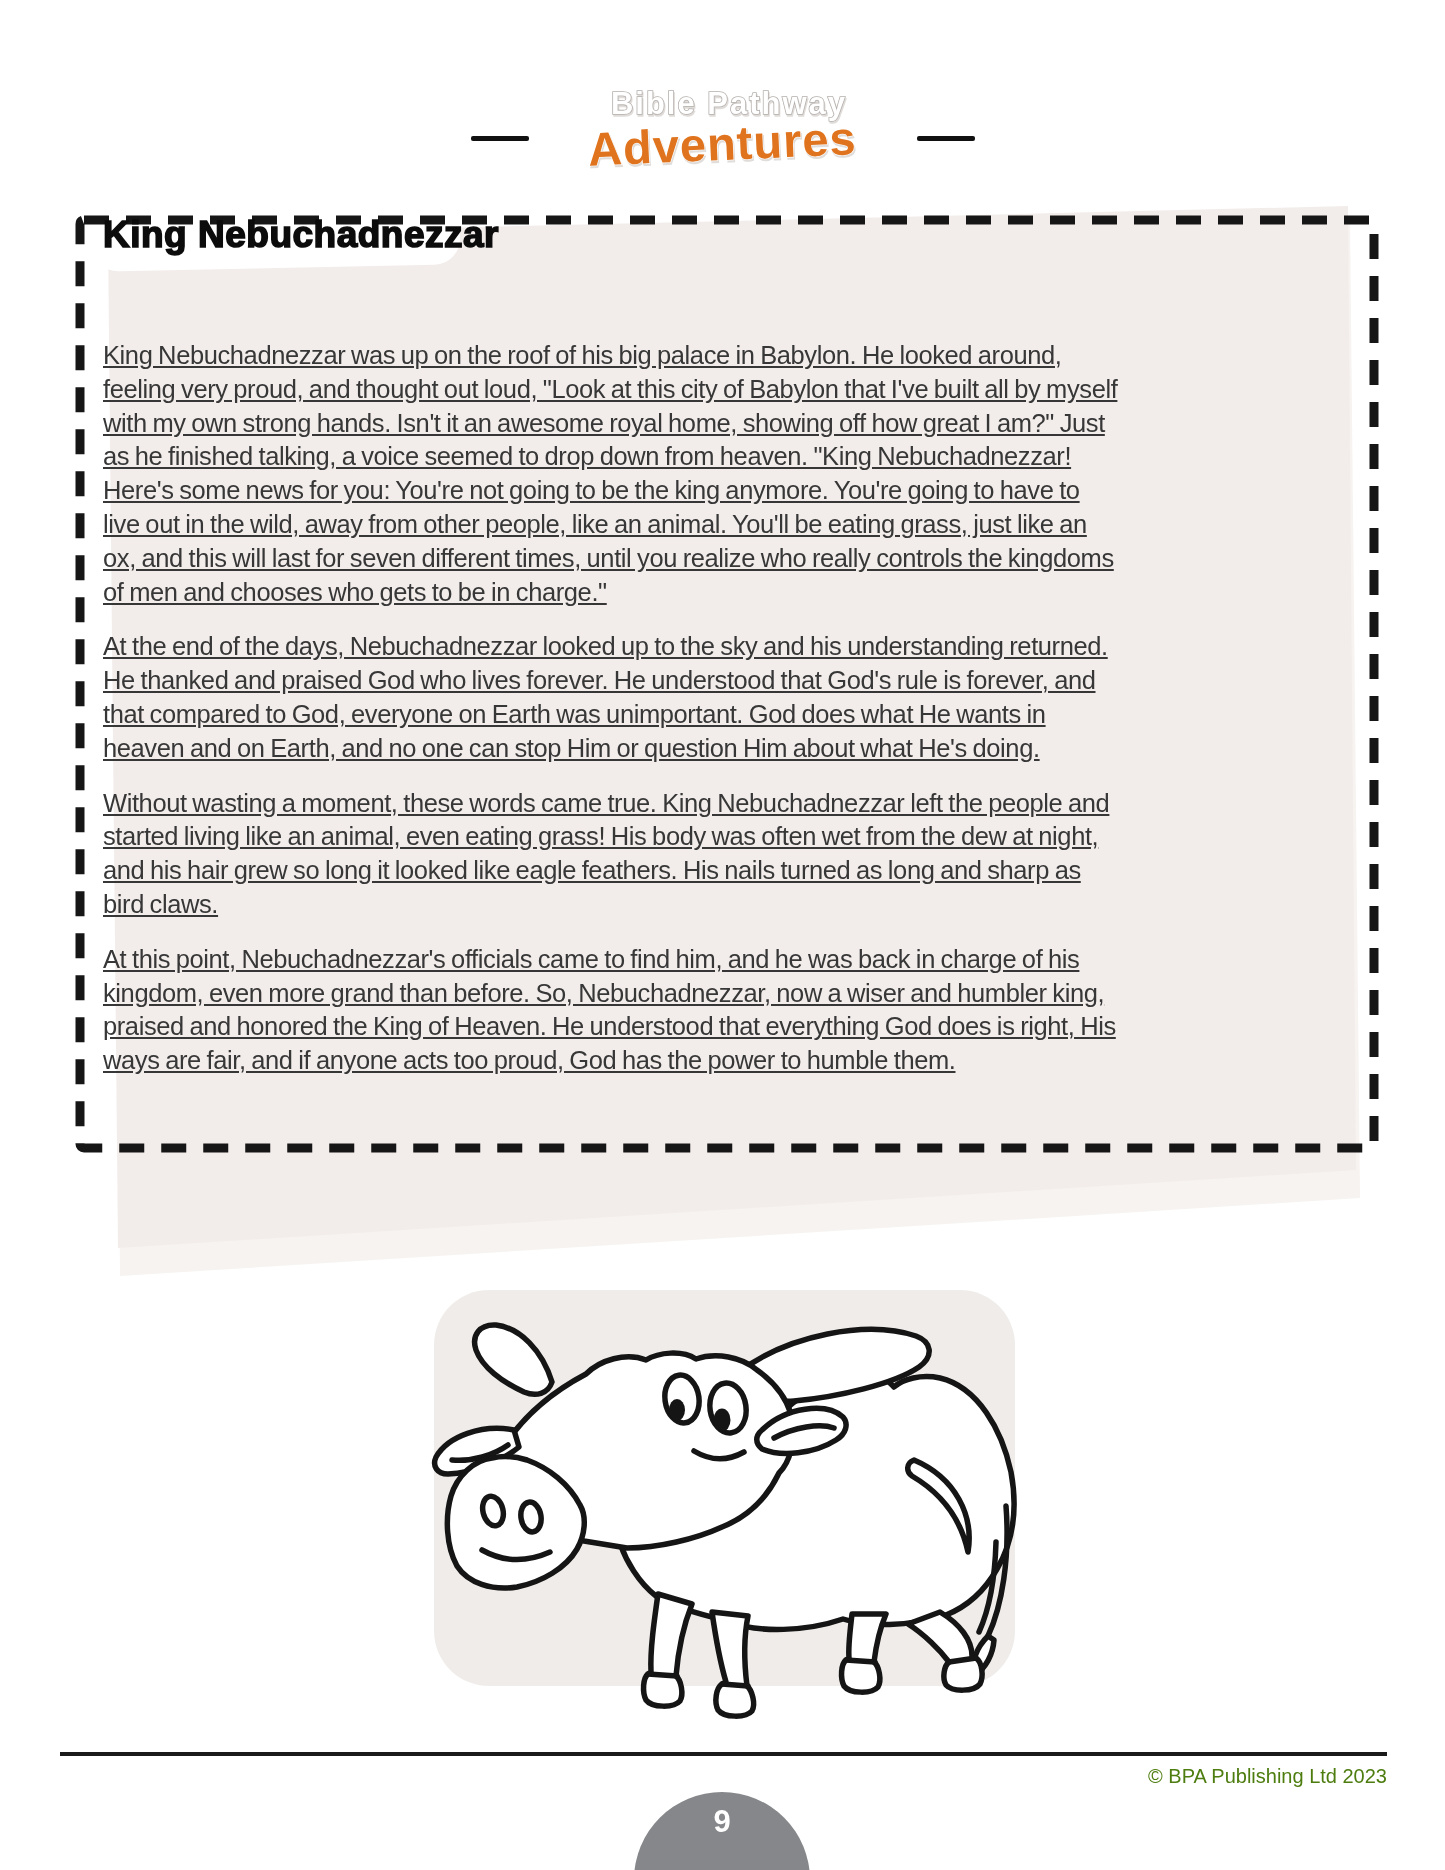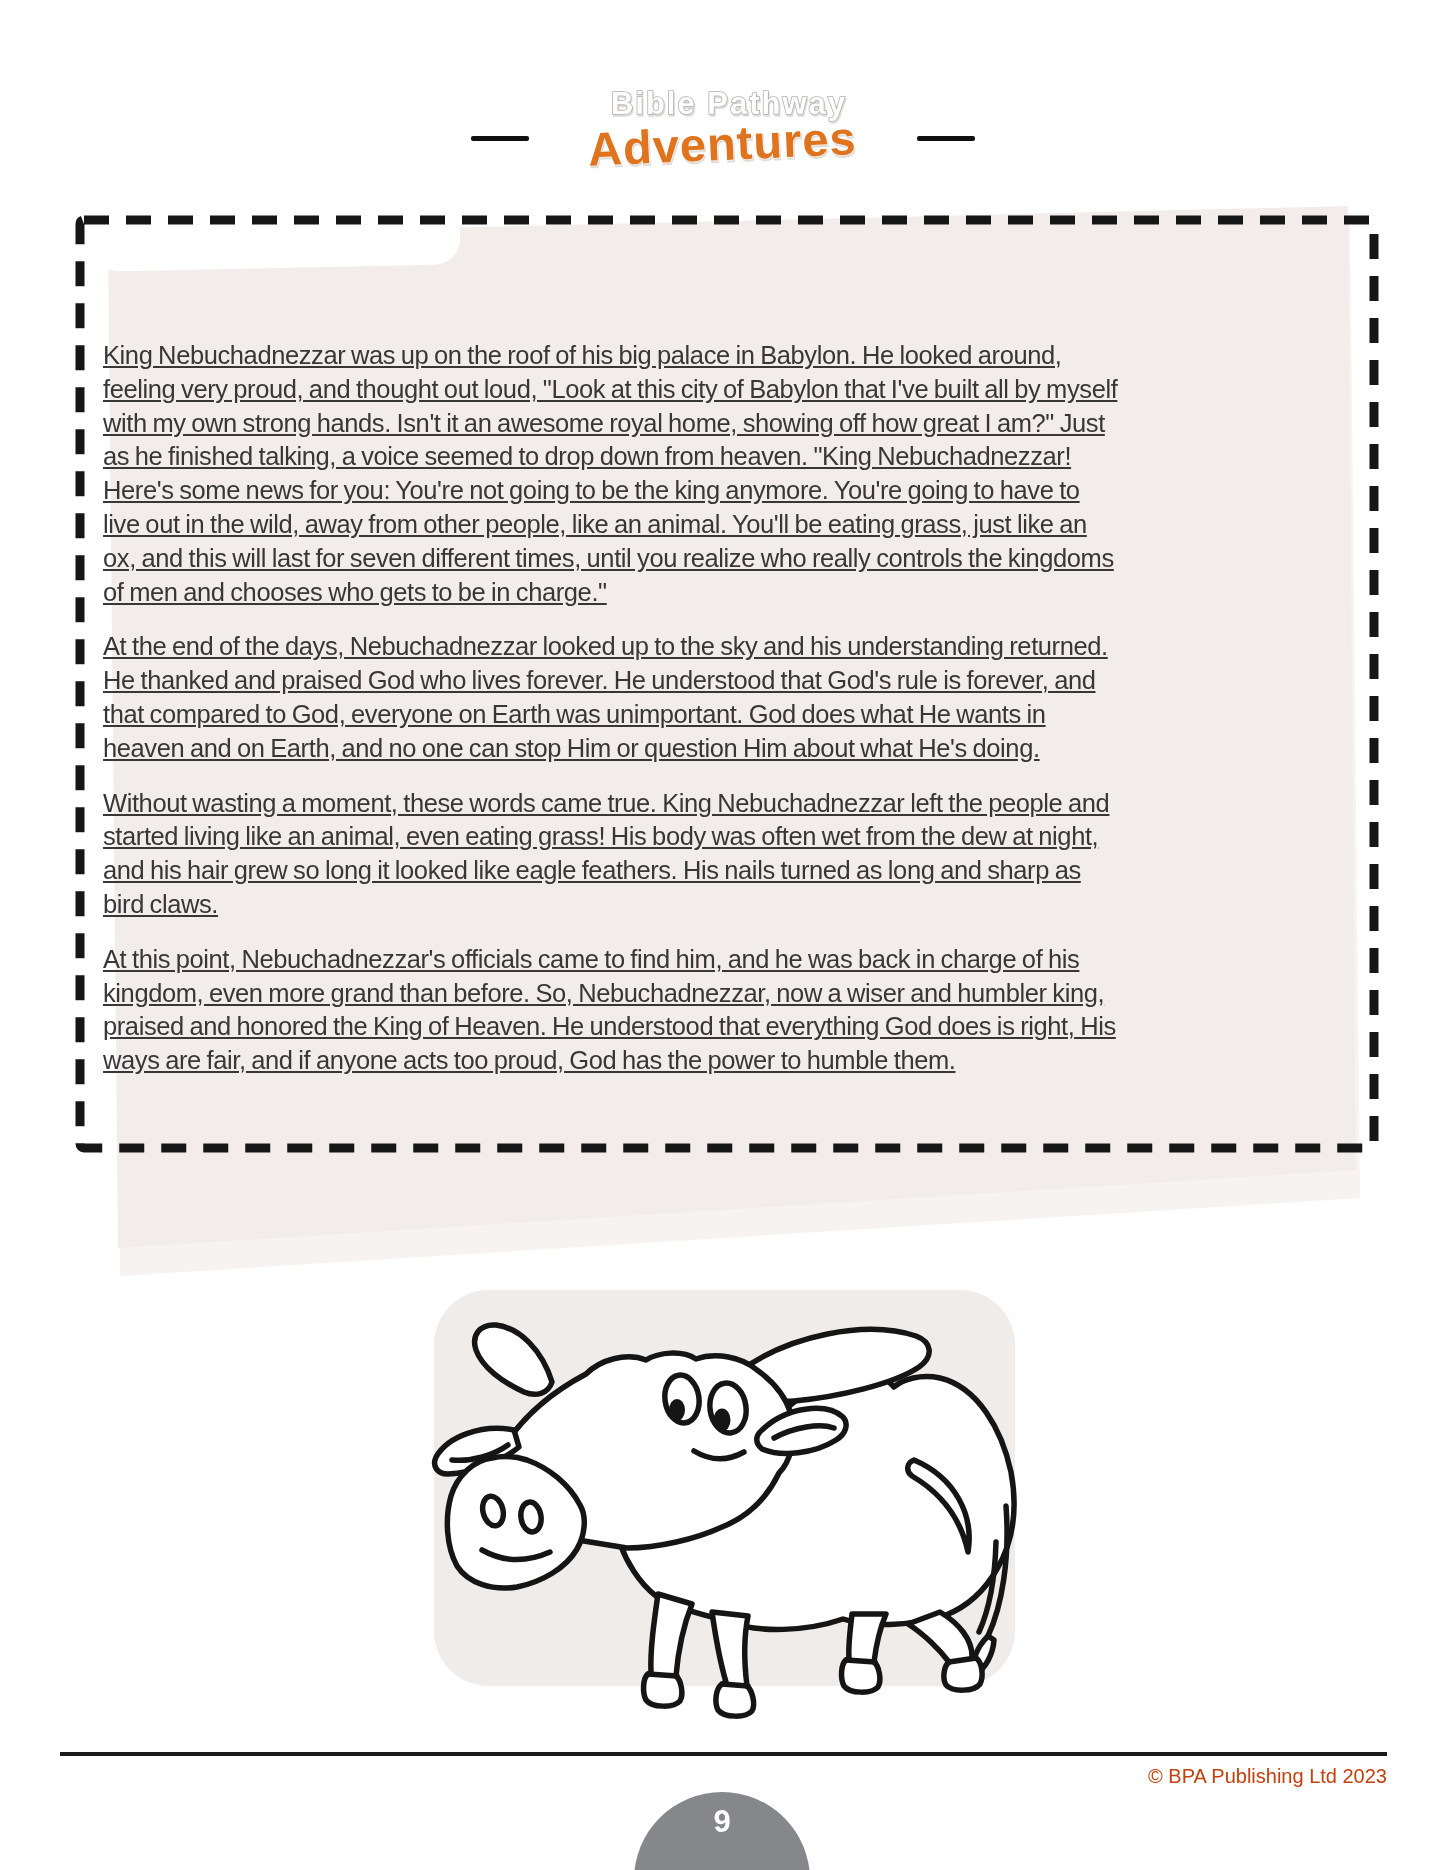--- a/index.html
+++ b/index.html
@@ -28,21 +28,21 @@
     letter-spacing:.5px;-webkit-text-stroke:1.6px #0c0c0c;}
   .story-text{position:absolute;left:103px;top:339px;width:1018px;color:#373737;
     font-size:25.5px;line-height:33.8px;letter-spacing:-.4px;word-spacing:-1px;}
   .story-text p{margin:0 0 21px 0;text-decoration:underline;}
   
   .illus-box{position:absolute;left:434px;top:1290px;width:581px;height:396px;background:#f0ecea;border-radius:55px;}
   .ox-svg{position:absolute;left:400px;top:1310px;width:660px;height:420px;}
   
   .footer-line{position:absolute;left:60px;top:1752px;width:1327px;height:4px;background:#1a1a1a;}
   .footer-left{position:absolute;left:76px;top:1763px;font-size:20px;color:#1c1c1c;line-height:31px;}
-  .footer-right{position:absolute;right:58px;top:1765px;font-size:20px;color:#c2410c;text-align:left;}
+  .footer-right{position:absolute;right:58px;top:1765px;font-size:20px;color:#4d7c0f;text-align:left;}
   .page-circle{position:absolute;left:634px;top:1792px;width:176px;height:176px;border-radius:50%;
     background:#85878a;text-align:center;}
   .page-num{display:block;padding-top:12px;font-size:31px;font-weight:700;color:#ffffff;}
 </style>
 </head>
 <body>
 
 <div class="page">
 
   <div class="logo-row">
@@ -53,20 +53,21 @@
     </svg>
     <span class="logo-dash"></span>
   </div>
 
   <div class="pink-bg2"></div>
   <div class="pink-bg"></div>
   <div class="title-wash"></div>
   <svg class="dash-border" width="1314" height="952" viewBox="0 0 1314 952">
     <rect x="10" y="12" width="1294" height="928" rx="4" fill="none" stroke="#161616" stroke-width="9" stroke-dasharray="25 17"></rect>
   </svg>
+  <div class="story-title">King Nebuchadnezzar</div>
   <div class="story-text">
     <p>King Nebuchadnezzar was up on the roof of his big palace in Babylon. He looked around, feeling very proud, and thought out loud, "Look at this city of Babylon that I've built all by myself with my own strong hands. Isn't it an awesome royal home, showing off how great I am?" Just as he finished talking, a voice seemed to drop down from heaven. "King Nebuchadnezzar! Here's some news for you: You're not going to be the king anymore. You're going to have to live out in the wild, away from other people, like an animal. You'll be eating grass, just like an ox, and this will last for seven different times, until you realize who really controls the kingdoms of men and chooses who gets to be in charge."</p>
     <p>At the end of the days, Nebuchadnezzar looked up to the sky and his understanding returned. He thanked and praised God who lives forever. He understood that God's rule is forever, and that compared to God, everyone on Earth was unimportant. God does what He wants in heaven and on Earth, and no one can stop Him or question Him about what He's doing.</p>
     <p>Without wasting a moment, these words came true. King Nebuchadnezzar left the people and started living like an animal, even eating grass! His body was often wet from the dew at night, and his hair grew so long it looked like eagle feathers. His nails turned as long and sharp as bird claws.</p>
     <p>At this point, Nebuchadnezzar's officials came to find him, and he was back in charge of his kingdom, even more grand than before. So, Nebuchadnezzar, now a wiser and humbler king, praised and honored the King of Heaven. He understood that everything God does is right, His ways are fair, and if anyone acts too proud, God has the power to humble them.</p>
   </div>
 
   <div class="illus-box"></div>
   <svg class="ox-svg" viewBox="0 0 660 420">
     <g fill="#ffffff" stroke="#151515" stroke-width="5.5" stroke-linecap="round" stroke-linejoin="round">

